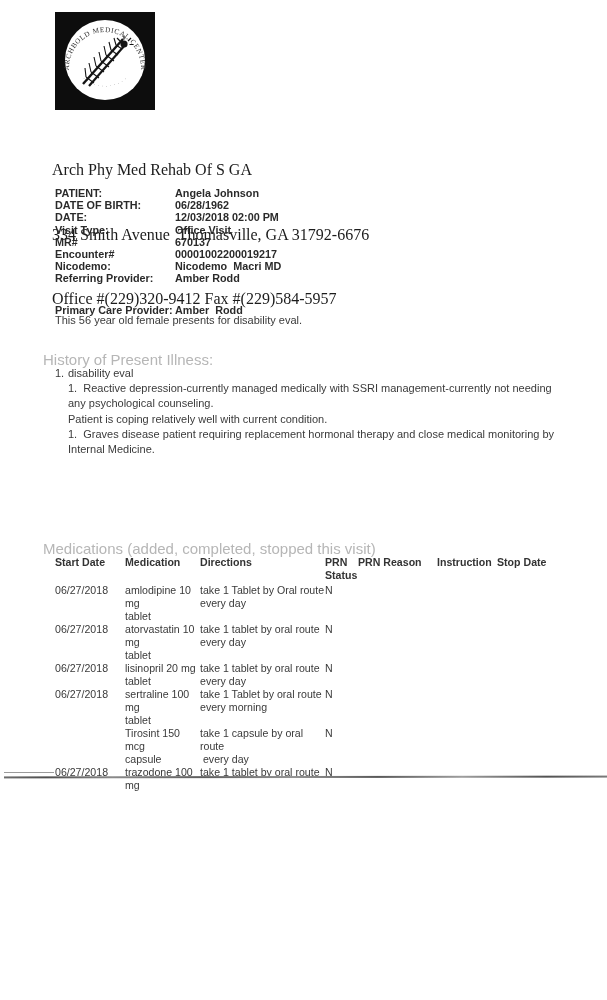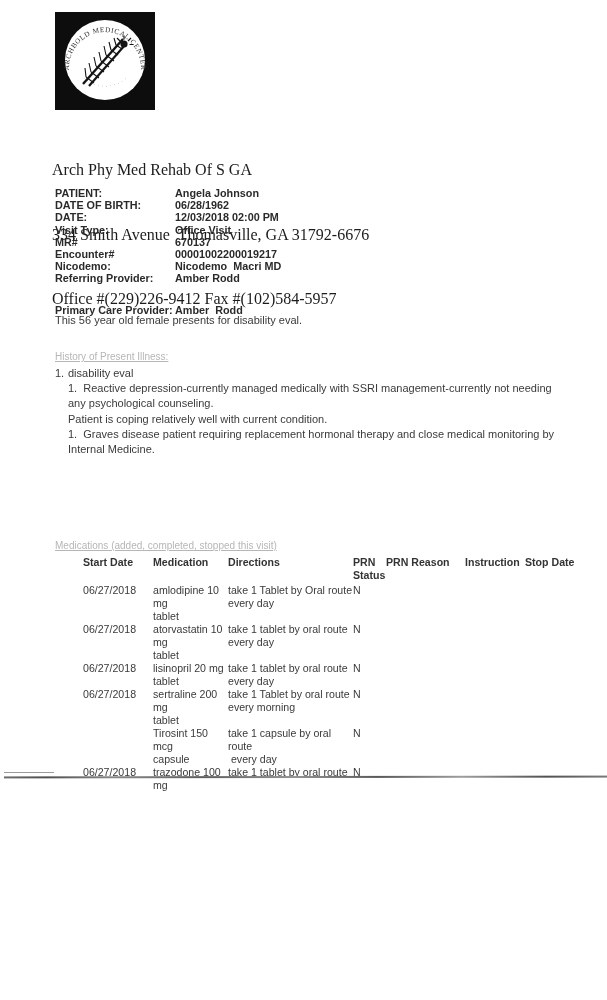--- a/index.html
+++ b/index.html
@@ -32,32 +32,32 @@
   .pi-label {
     width: 120px; flex: 0 0 120px;
     font-size: 10.8px; font-weight: bold; color: #2a2a2a; white-space: pre;
   }
   .pi-value { font-size: 10.8px; font-weight: bold; color: #2a2a2a; white-space: pre; }
 
   
   .chief { position: absolute; left: 55px; top: 314px; font-size: 11px; color: #3a3a3a; }
 
   
-  .faint-heading { position: absolute; left: 55px; font-size: 10px; color: #b6b6b6; text-decoration: underline; }
+  .faint-heading { position: absolute; left: 43px; font-size: 15px; color: #b6b6b6; }
   .hpi-heading { top: 351px; }
   .med-heading { top: 540px; }
 
   
   .hpi-list { position: absolute; left: 55px; top: 366px; width: 500px; font-size: 11px; line-height: 15.2px; color: #3a3a3a; }
   .hpi-item-first { display: flex; }
   .hpi-num { width: 13px; flex: 0 0 13px; }
   .hpi-sub { padding-left: 13px; white-space: pre-wrap; }
 
   
-  .med-table { position: absolute; left: 55px; top: 556px; width: 515px; font-size: 10.6px; color: #3a3a3a; margin-left: 28px; }
+  .med-table { position: absolute; left: 55px; top: 556px; width: 515px; font-size: 10.6px; color: #3a3a3a; }
   .med-row { display: flex; align-items: flex-start; }
   .med-row > div { line-height: 13px; white-space: pre-wrap; }
   .med-header { font-weight: bold; color: #333; margin-bottom: 2px; }
   .med-header > div { white-space: normal; }
   .c-date  { width: 53px;  flex: 0 0 53px; }
   .c-med   { width: 92px;  flex: 0 0 92px; padding-left: 17px; }
   .c-dir   { width: 125px; flex: 0 0 125px; }
   .c-prn   { width: 33px;  flex: 0 0 33px; }
   .c-prnr  { width: 70px;  flex: 0 0 70px; }
   .c-instr { width: 69px;  flex: 0 0 69px; padding-left: 9px; }
@@ -104,21 +104,21 @@
         <path d="M 31,65 l 8,6 M 31,65 l -1,-9 M 36,60 l 8,6 M 36,60 l -2,-9 M 41,54 l 8,6 M 41,54 l -2,-9 M 46,49 l 8,6 M 46,49 l -2,-9 M 51,43 l 8,6 M 51,43 l -2,-9 M 56,38 l 7,5 M 56,38 l -2,-8 M 61,33 l 6,4 M 61,33 l -2,-7" stroke-width="1.1"></path>
         <circle cx="69" cy="32" r="3.6" fill="#141414" stroke="none"></circle>
         <path d="M 65,29 l -3,-3 M 69,27.5 l 0,-4 M 73,29 l 3,-3 M 74.5,32.5 l 4,0" stroke-width="1.2"></path>
       </g>
     </svg>
   </div>
 
   <div class="clinic-header">
     <div>Arch Phy Med Rehab Of S GA</div>
     <div>334 Smith Avenue  Thomasville, GA 31792-6676</div>
-    <div>Office #(229)226-9412 Fax #(102)584-5957</div>
+    <div>Office #(229)320-9412 Fax #(229)584-5957</div>
   </div>
 
   <div class="patient-info">
     <div class="pi-row">
       <span class="pi-label">PATIENT:</span>
       <span class="pi-value">Angela Johnson</span>
     </div>
     <div class="pi-row">
       <span class="pi-label">DATE OF BIRTH:</span>
       <span class="pi-value">06/28/1962</span>
@@ -206,21 +206,21 @@
 tablet</div>
       <div class="c-dir">take 1 tablet by oral route
 every day</div>
       <div class="c-prn">N</div>
       <div class="c-prnr"></div>
       <div class="c-instr"></div>
       <div class="c-stop"></div>
     </div>
     <div class="med-row data">
       <div class="c-date">06/27/2018</div>
-      <div class="c-med">sertraline 200 mg
+      <div class="c-med">sertraline 100 mg
 tablet</div>
       <div class="c-dir">take 1 Tablet by oral route
 every morning</div>
       <div class="c-prn">N</div>
       <div class="c-prnr"></div>
       <div class="c-instr"></div>
       <div class="c-stop"></div>
     </div>
     <div class="med-row data">
       <div class="c-date"></div>

